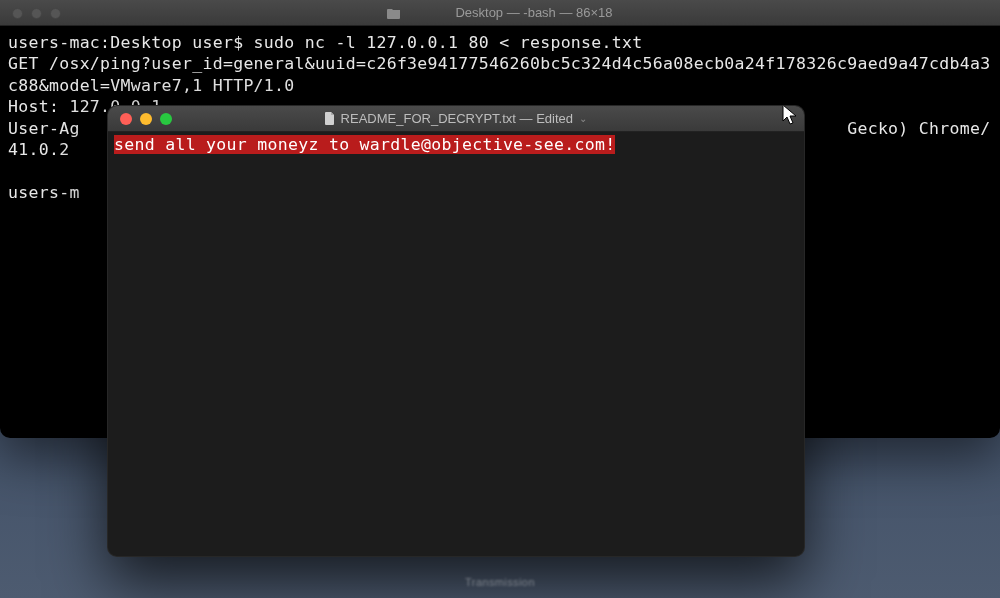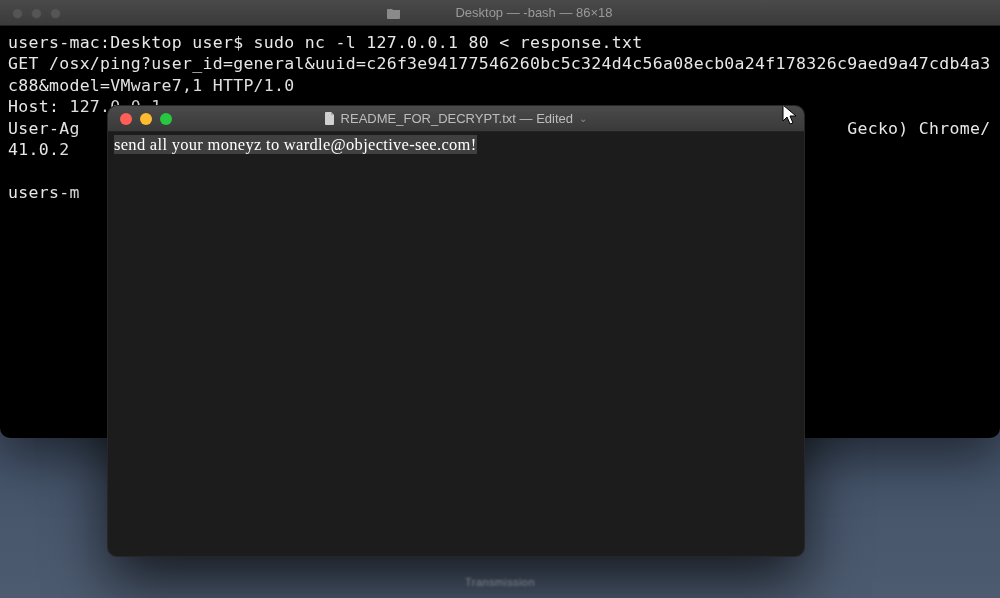--- a/index.html
+++ b/index.html
@@ -119,23 +119,22 @@
     }
     .textedit-body {
       padding: 2px 6px;
       font-size: 16.5px;
       line-height: 1.35;
       color: #fff;
       font-family: "Menlo", "Monaco", monospace;
       letter-spacing: 0.3px;
     }
     .selected-text {
-      background: #404040;
+      background: #b91c1c;
       color: #fff;
-      font-family: Liberation Serif, serif;
     }
     .cursor-icon {
       position: absolute;
       top: -3px;
       right: 3px;
       width: 20px;
       height: 24px;
       color: #fff;
       pointer-events: none;
       z-index: 50;

